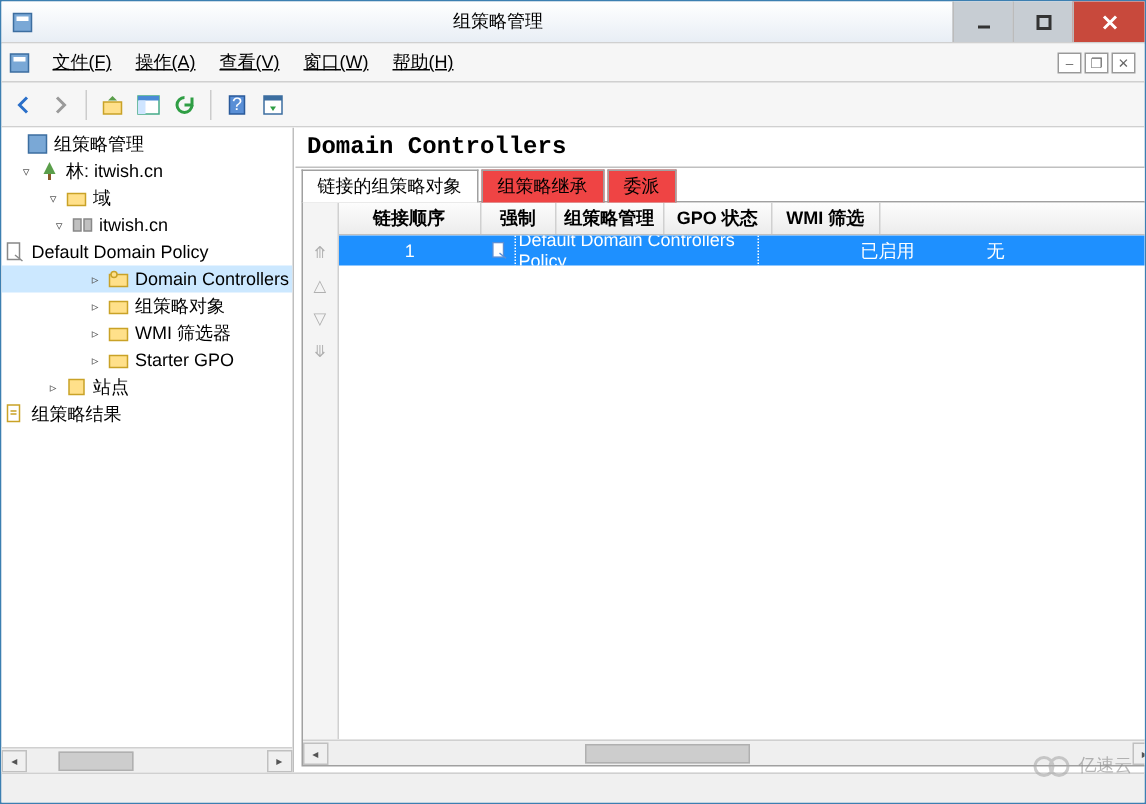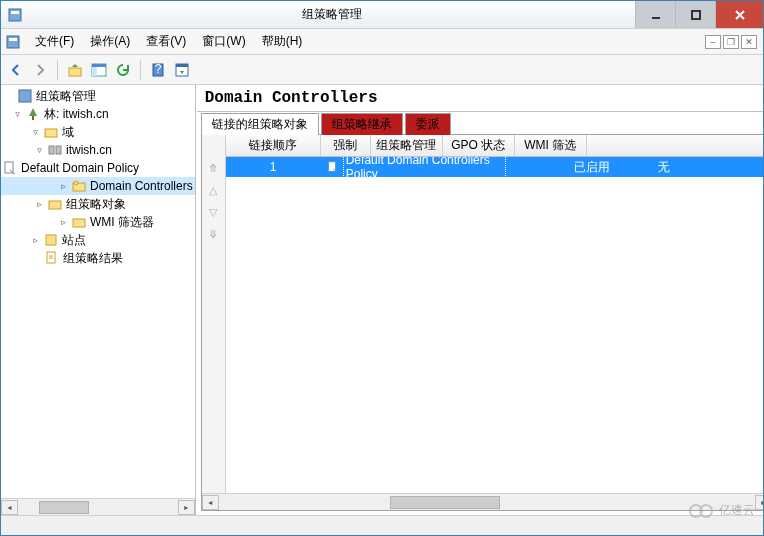--- a/index.html
+++ b/index.html
@@ -12,21 +12,21 @@
 .titlebar .title { flex: 1; text-align: center; font-size: 12px; }
 .win-btns { display: flex; height: 100%; }
 .win-btn { width: 40px; display: flex; align-items: center; justify-content: center; border-left: 1px solid #bbb; cursor: default; }
 .win-btn.min, .win-btn.max { background: #c7cdd3; }
 .win-btn.close { background: #c8493c; color: #fff; width: 48px; }
 .win-btn svg { width: 12px; height: 12px; }
 
 
 .menubar { height: 26px; background: #f6f6f6; display: flex; align-items: center; padding: 0 4px; border-bottom: 1px solid #d0d0d0; position: relative; }
 .menubar .app-icon { width: 16px; height: 16px; margin-right: 6px; }
-.menubar .menu-item { padding: 3px 8px; cursor: default; }
+.menubar .menu-item { padding: 3px 8px; cursor: default; text-decoration: underline; }
 .menubar .mdi { position: absolute; right: 6px; display: flex; gap: 2px; }
 .menubar .mdi span { width: 16px; height: 14px; border: 1px solid #999; background: #fff; display: flex; align-items: center; justify-content: center; font-size: 9px; color: #666; }
 
 
 .toolbar { height: 30px; background: #f6f6f6; display: flex; align-items: center; padding: 0 4px; border-bottom: 1px solid #d0d0d0; gap: 2px; }
 .toolbar .tb-btn { width: 22px; height: 22px; display: flex; align-items: center; justify-content: center; cursor: default; }
 .toolbar .sep { width: 1px; height: 20px; background: #ccc; margin: 0 4px; }
 .toolbar svg { width: 16px; height: 16px; }
 
 
@@ -44,30 +44,30 @@
 
 .hscroll-tree { height: 17px; border-top: 1px solid #d0d0d0; background: #f0f0f0; display: flex; align-items: center; }
 .sb-btn { width: 17px; height: 15px; background: #f0f0f0; border: 1px solid #c0c0c0; display:flex;align-items:center;justify-content:center;font-size:8px;color:#555;}
 .sb-track { flex: 1; height: 15px; background: #efefef; position: relative; margin:0 1px;}
 .sb-thumb { position: absolute; height: 13px; top: 1px; background: #cdcdcd; border: 1px solid #b0b0b0; }
 
 
 .content { flex: 1; display: flex; flex-direction: column; border-left:1px solid #fff;}
 .content-header { font-family: "Courier New", monospace; font-weight: bold; font-size: 16px; padding: 4px 8px; border-bottom: 1px solid #c0c0c0; }
 .tabs { display: flex; padding-left: 4px; height: 22px; align-items: flex-end; background:#fff;}
-.tab { border: 1px solid #a0a0a0; border-bottom: none; padding: 2px 10px; margin-right: 2px; background: #b91c1c; cursor: default; position: relative; top: 1px; }
+.tab { border: 1px solid #a0a0a0; border-bottom: none; padding: 2px 10px; margin-right: 2px; background: #ef4444; cursor: default; position: relative; top: 1px; }
 .tab.active { background: #fff; z-index: 2; }
 .tabpage { flex: 1; border: 1px solid #a0a0a0; margin: 0 4px 4px 4px; display: flex; flex-direction:column; overflow:hidden; }
 
 .grid-wrap { flex:1; display:flex; overflow:hidden; }
 .order-btns { width: 24px; background:#f4f4f4; border-right:1px solid #d0d0d0; display:flex; flex-direction:column; align-items:center; padding-top:24px; gap:4px;}
 .order-btns .ob { width:18px; height:18px; color:#b0b0b0; display:flex;align-items:center;justify-content:center; font-size:11px;}
 .grid { flex:1; overflow:hidden; display:flex; flex-direction:column;}
 .grid-head { display:flex; height:22px; background:linear-gradient(#fdfdfd,#ececec); border-bottom:1px solid #c0c0c0;}
-.gh { border-right:1px solid #d0d0d0; display:flex; align-items:center; justify-content:center; font-size:12px; padding:0 4px;}
+.gh { border-right:1px solid #d0d0d0; display:flex; align-items:center; justify-content:center; font-size:12px; padding:0 4px;font-weight:bold;}
 .grid-body { flex:1; background:#fff; }
 .gr { display:flex; height:20px; align-items:center; }
 .gr.selected { background:#1e90ff; color:#fff; }
 .gc { display:flex; align-items:center; justify-content:center; height:100%; overflow:hidden;}
 .gpo-label { border:1px dotted #fff; padding:0 2px; display:flex; align-items:center; gap:3px;}
 
 .hscroll-grid { height:17px; border-top:1px solid #d0d0d0; background:#f0f0f0; display:flex; align-items:center;}
 
 
 .c-order{width:95px;} .c-gpo{width:185px;justify-content:center;padding-left:4px;} .c-force{width:50px;} .c-link{width:72px;} .c-status{width:72px;} .c-wmi{width:72px;}
@@ -231,48 +231,57 @@
         <div class="tree-row selected" style="padding-left:56px">
           <span class="tw closed"></span>
           <span class="nicon">
               <svg viewBox="0 0 16 16">
                 <rect x="2" y="5" width="12" height="8" fill="#ffe08a" stroke="#c9a227"></rect>
                 <circle cx="5" cy="5" r="2" fill="#ffe08a" stroke="#c9a227"></circle>
               </svg>
             </span>
           <span>Domain Controllers</span>
         </div>
-        <div class="tree-row" style="padding-left:32px">
+        <div class="tree-row" style="padding-left:56px">
           <span class="tw closed"></span>
           <span class="nicon">
               <svg viewBox="0 0 16 16">
                 <rect x="2" y="5" width="12" height="8" fill="#ffe08a" stroke="#c9a227"></rect>
               </svg>
             </span>
           <span>组策略对象</span>
         </div>
         <div class="tree-row" style="padding-left:56px">
           <span class="tw closed"></span>
           <span class="nicon">
               <svg viewBox="0 0 16 16">
                 <rect x="2" y="5" width="12" height="8" fill="#ffe08a" stroke="#c9a227"></rect>
               </svg>
             </span>
           <span>WMI 筛选器</span>
         </div>
+        <div class="tree-row" style="padding-left:56px">
+          <span class="tw closed"></span>
+          <span class="nicon">
+              <svg viewBox="0 0 16 16">
+                <rect x="2" y="5" width="12" height="8" fill="#ffe08a" stroke="#c9a227"></rect>
+              </svg>
+            </span>
+          <span>Starter GPO</span>
+        </div>
         <div class="tree-row" style="padding-left:28px">
           <span class="tw closed"></span>
           <span class="nicon">
               <svg viewBox="0 0 16 16">
                 <rect x="3" y="3" width="10" height="10" fill="#ffe08a" stroke="#c9a227"></rect>
               </svg>
             </span>
           <span>站点</span>
         </div>
-        <div class="tree-row" style="padding-left:42px">
+        <div class="tree-row" style="">
           <span class="nicon">
               <svg viewBox="0 0 16 16">
                 <rect x="3" y="2" width="8" height="11" fill="#fff" stroke="#c9a227"></rect>
                 <path d="M5 6 h4 M5 8 h4" stroke="#c9a227"></path>
               </svg>
             </span>
           <span>组策略结果</span>
         </div>
       </div>
       <div class="hscroll-tree">

